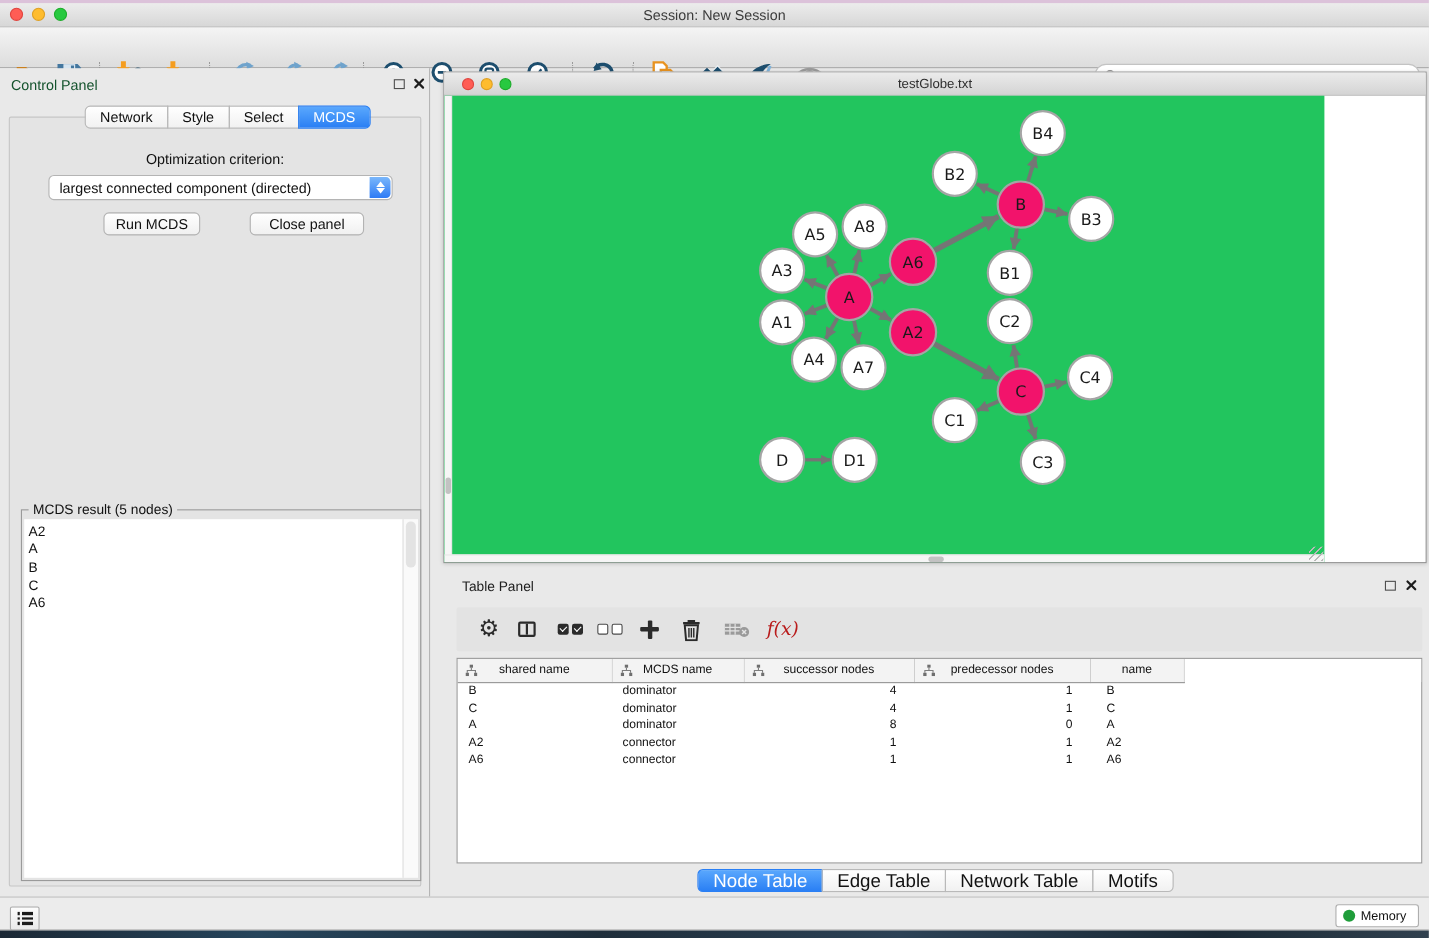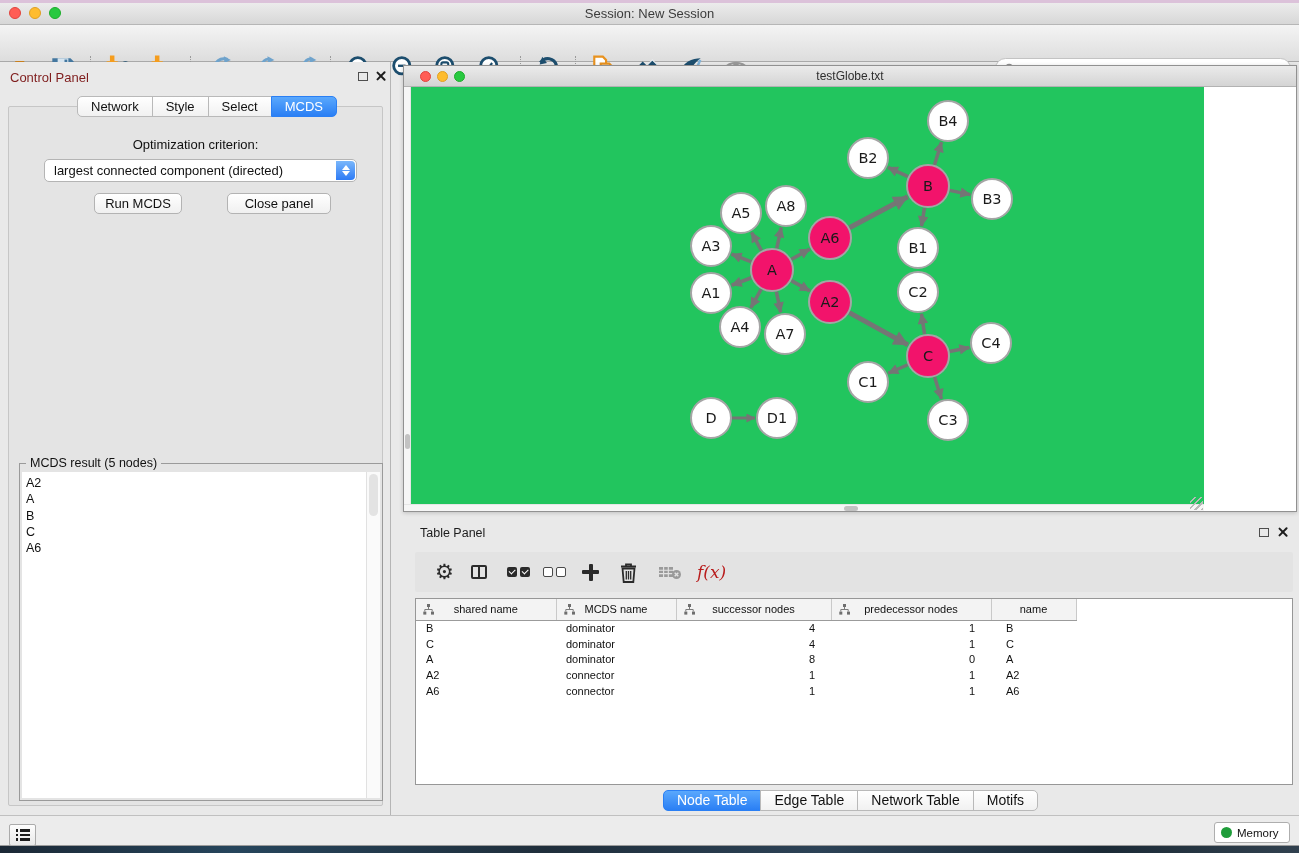--- a/index.html
+++ b/index.html
@@ -27,21 +27,21 @@
     background:linear-gradient(#f4f4f4,#dddddd); border-bottom:1px solid #a9a9a9; }
   .tb-icon { position:absolute; top:29px; width:30px; height:30px; cursor:default; }
   .tb-sep { position:absolute; top:31px; width:0; height:26px; border-left:1px dotted #9a9a9a; }
   #search-box { position:absolute; left:995px; top:33px; width:296px; height:21px; background:#fff;
     border:1px solid #c3c3c3; border-radius:11px; display:flex; align-items:center; padding:0 8px; }
   #search-box input { border:none; outline:none; flex:1; font-size:12px; background:transparent; margin-left:5px; }
 
   
   #control-panel { left:0; top:62px; width:391px; height:756px; background:#e9e9e9; border-right:1px solid #b5b5b5; }
   #cp-header { position:absolute; left:0; top:0; width:100%; height:26px; }
-  #cp-title { position:absolute; left:10px; top:8px; font-size:13px; color:#7f1d1d; }
+  #cp-title { position:absolute; left:10px; top:8px; font-size:13px; color:#14532d; }
   .float-icon { width:10px; height:9px; border:1.5px solid #4e4e4e; display:inline-block; }
   .x-icon { position:relative; width:10px; height:10px; display:inline-block; }
   .x-icon::before,.x-icon::after { content:""; position:absolute; left:4px; top:-1px; width:2.4px; height:12px; background:#1d1d1d; border-radius:1px; }
   .x-icon::before { transform:rotate(45deg); } .x-icon::after { transform:rotate(-45deg); }
   #cp-float { position:absolute; left:358px; top:10px; } #cp-close { position:absolute; left:376px; top:9px; }
 
   .seg-tabs { display:flex; }
   .seg { border:1px solid #b9b9b9; background:linear-gradient(#ffffff,#f1f1f1); color:#111;
     font-size:13px; height:21px; line-height:19px; padding:0 13px; margin-left:-1px; cursor:default; white-space:nowrap; }
   .seg:first-child { border-radius:5px 0 0 5px; }
@@ -110,21 +110,21 @@
   table { border-collapse:collapse; table-layout:fixed; width:877px; font-size:11px; color:#111; }
   th { height:21px; background:#f3f3f3; border-bottom:1px solid #9b9b9b; border-right:1px solid #c9c9c9;
     font-weight:normal; text-align:center; position:relative; }
   th.filler { background:#fff; border-bottom:none; border-right:none; }
   th .col-icon { position:absolute; left:7px; top:5px; }
   td { height:15.8px; padding:0; white-space:nowrap; overflow:hidden; }
   td.al { padding-left:10px; text-align:left; }
   td.ar { padding-right:16px; text-align:right; }
   td.name-col { padding-left:15px; }
   #tp-tabs { position:absolute; left:0; top:270px; width:100%; display:flex; justify-content:center; }
-  #tp-tabs .seg { font-size:14px; }
+  #tp-tabs .seg { font-size:17px; }
 
   
   #statusbar { left:0; top:815px; width:1299px; height:31px; background:#ececec; border-top:1px solid #c0c0c0; border-bottom:1px solid #9b9b9b; }
   #list-btn { position:absolute; left:9px; top:8px; width:27px; height:22px; background:linear-gradient(#fdfdfd,#e9e9e9);
     border:1px solid #ababab; border-radius:2px; display:flex; align-items:center; justify-content:center; }
   .list-glyph { width:14px; height:12px; display:flex; flex-direction:column; justify-content:space-between; }
   .list-glyph i { display:flex; align-items:center; height:2.6px; }
   .list-glyph i::before { content:""; width:2.6px; height:2.6px; background:#1c1c1c; margin-right:2px; }
   .list-glyph i::after { content:""; flex:1; height:2.6px; background:#1c1c1c; }
   #memory-btn { position:absolute; left:1214px; top:6px; width:76px; height:21px; background:#fff; border:1px solid #aeaeae;

